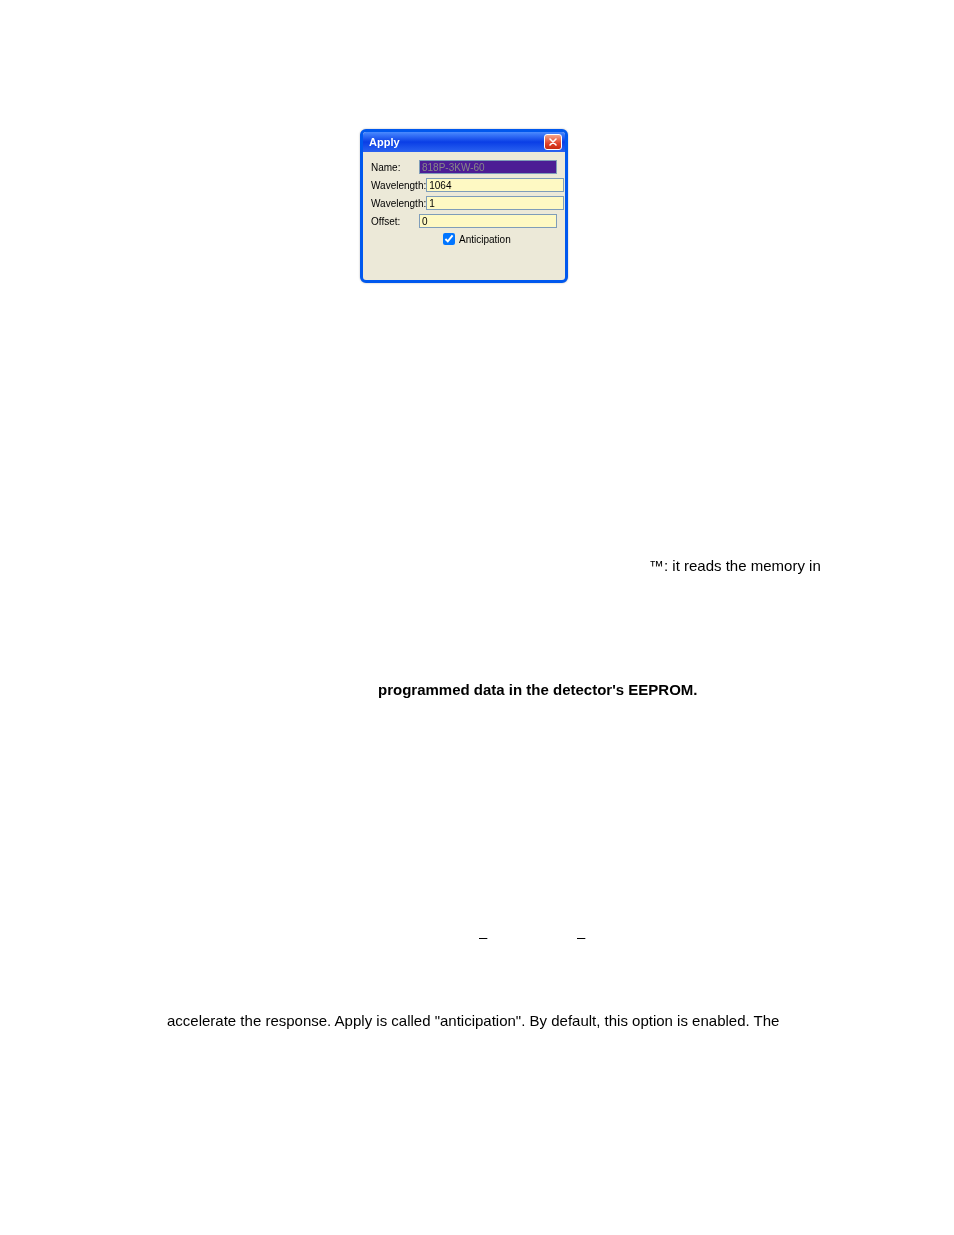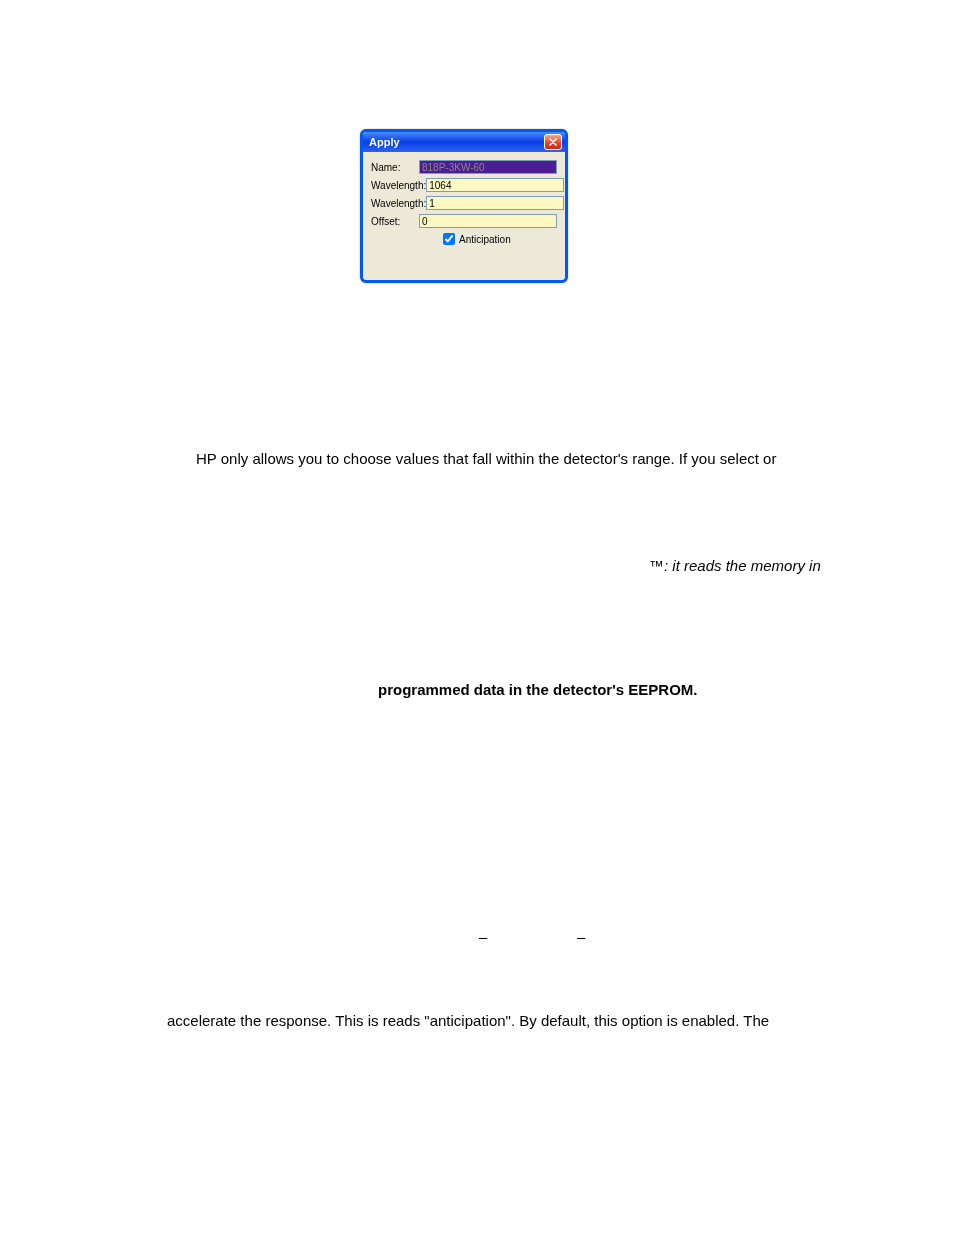--- a/index.html
+++ b/index.html
@@ -160,21 +160,20 @@
         <label>Offset:</label>
         <input type="text" value="0" style="">
       </div>
       <div class="check-row">
         <input type="checkbox" checked="" style="">
         <span>Anticipation</span>
       </div>
     </div>
   </div>
 
-  <div class="frag" style="left:196px; top:450px;">HP only allows you to choose values that fall within the detector's range.  If you select or</div>
-  <div class="frag" style="left:649px; top:557px;font-style:italic;">™: it reads the memory in</div>
+  <div class="frag" style="left:649px; top:557px;">™: it reads the memory in</div>
   <div class="frag" style="left:378px; top:681px;font-weight:bold;">programmed data in the detector's EEPROM.</div>
-  <div class="frag" style="left:167px; top:1012px;">accelerate the response.  This is reads "anticipation".  By default, this option is enabled.  The</div>
+  <div class="frag" style="left:167px; top:1012px;">accelerate the response.  Apply is called "anticipation".  By default, this option is enabled.  The</div>
 
   <div class="dash" style="left:479px; top:928px;">–</div>
   <div class="dash" style="left:577px; top:928px;">–</div>
 
 </div>
 
 </body></html>

